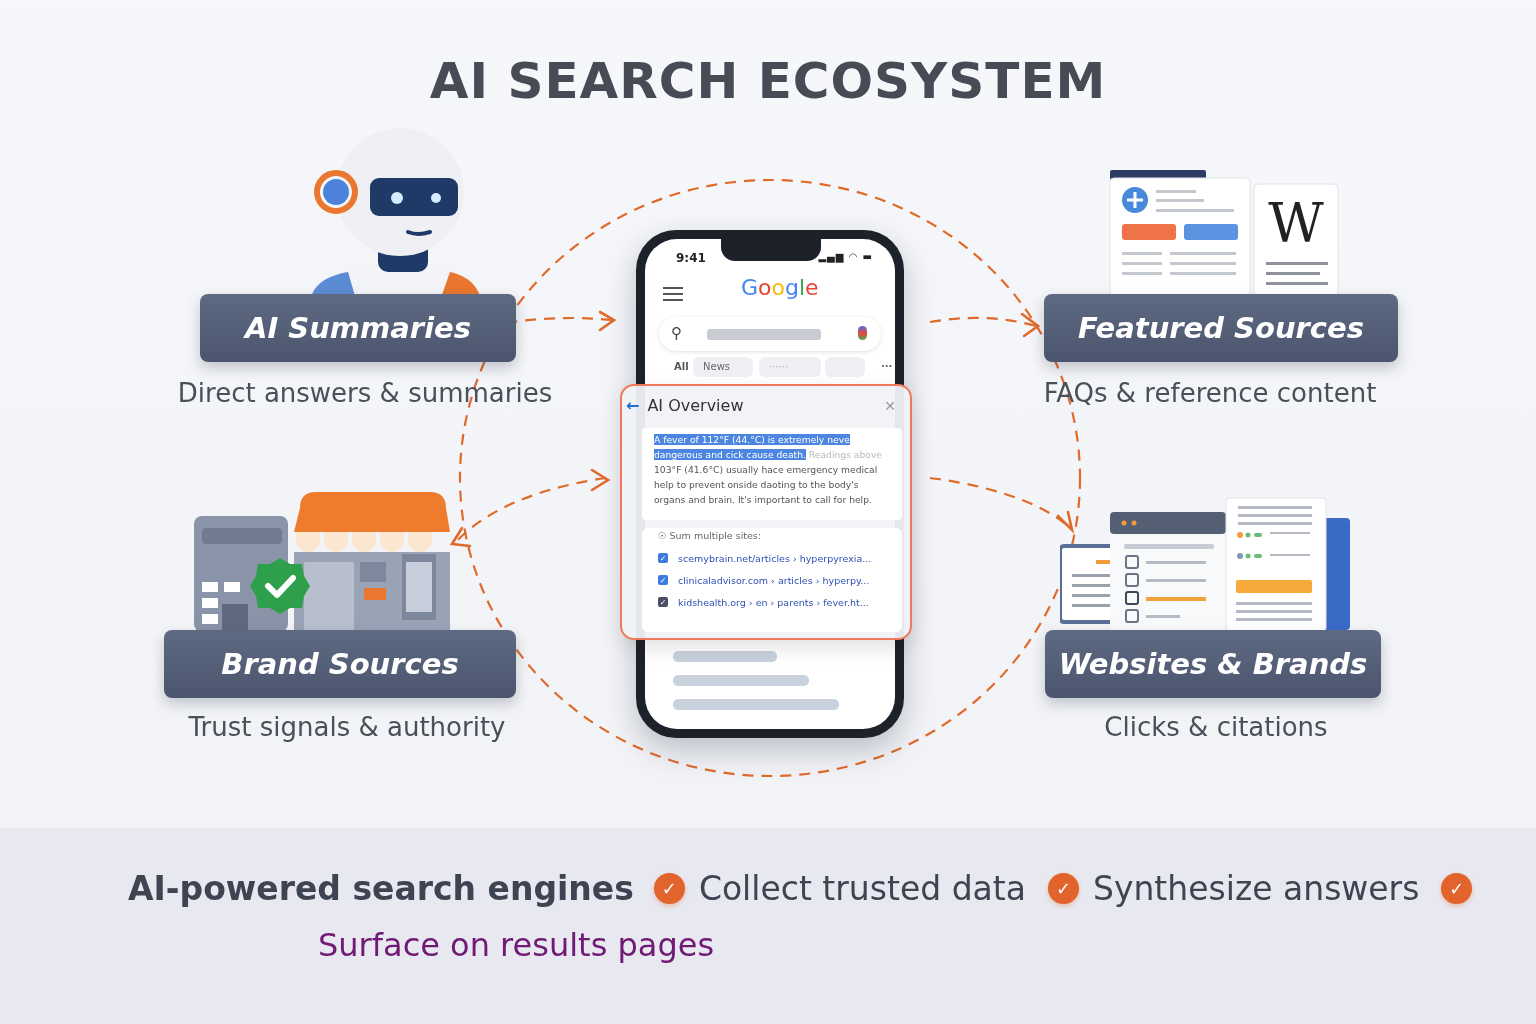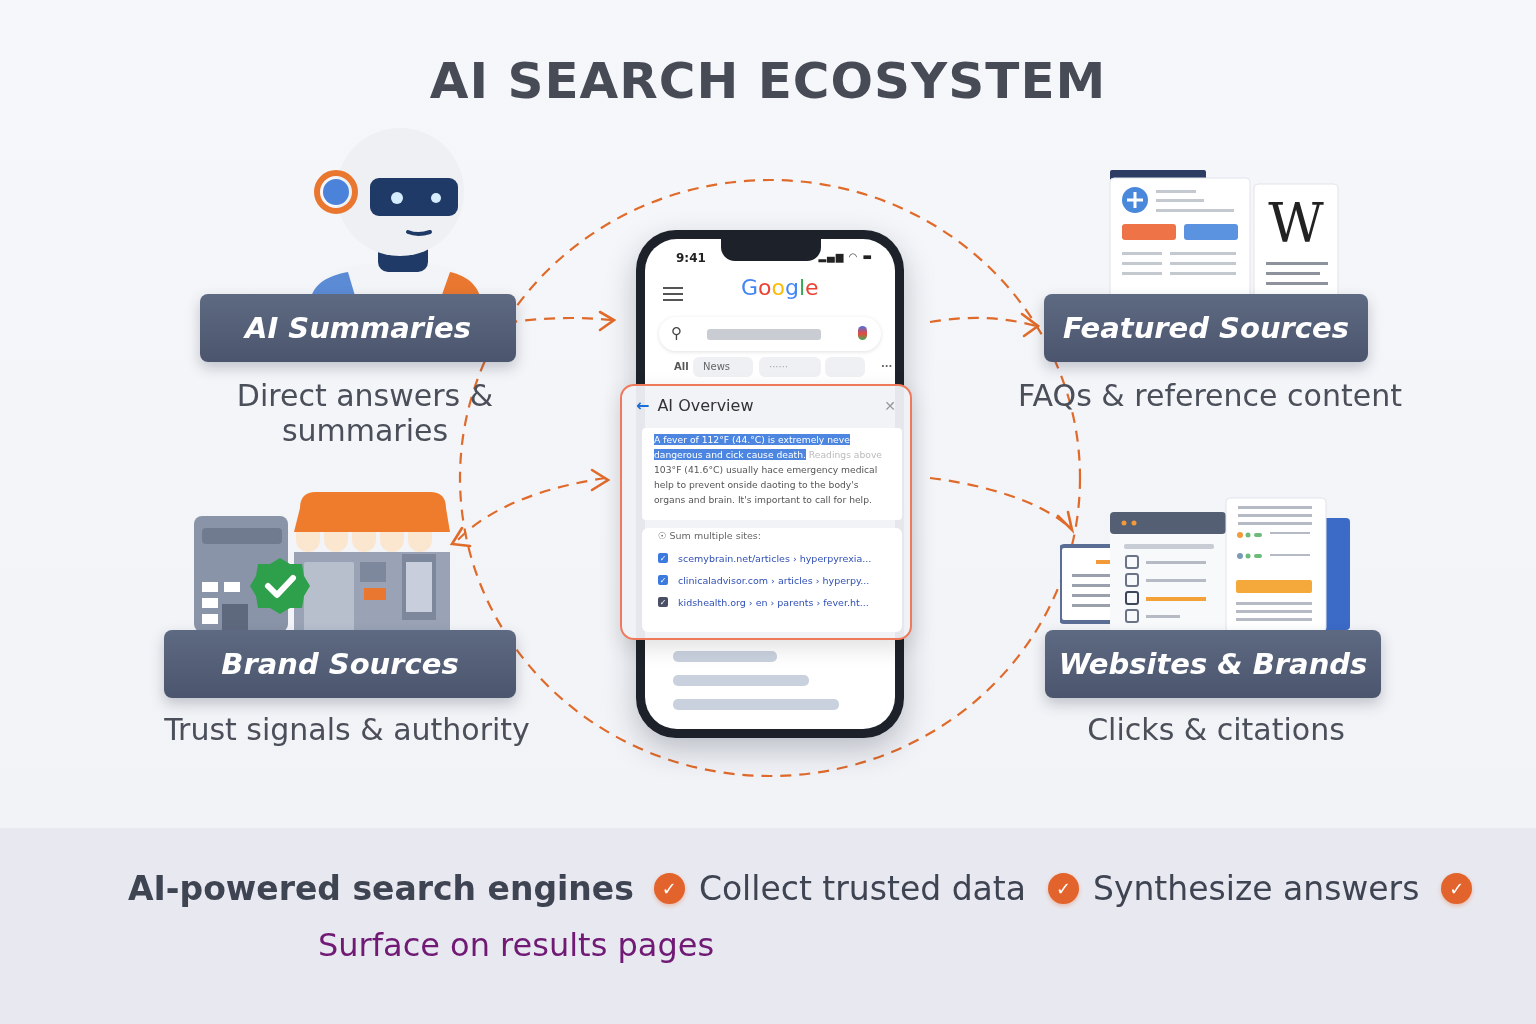--- a/index.html
+++ b/index.html
@@ -21,21 +21,21 @@
     position: absolute; height: 68px;
     background: linear-gradient(180deg, #5e6a82 0%, #4b566e 100%);
     border-radius: 8px;
     box-shadow: 0 6px 14px rgba(40,50,70,0.25);
     color: #ffffff; font-weight: bold; font-size: 29px;
     display: flex; align-items: center; justify-content: center;
     font-family: "DejaVu Sans", sans-serif;
     font-style: italic;
   }
   .node-sub {
-    position: absolute; font-size: 30px; color: #4a4f5a;
+    position: absolute; font-size: 26px; color: #4a4f5a;
     text-align: center; font-family: "DejaVu Sans", sans-serif;
   }
   
   .phone {
     position: absolute; left: 636px; top: 230px; width: 268px; height: 508px;
     background: #1d2129; border-radius: 40px; padding: 9px;
     box-shadow: 0 12px 30px rgba(20,30,50,0.25);
   }
   .phone-screen {
     width: 100%; height: 100%; background: #ffffff; border-radius: 32px;
@@ -59,21 +59,21 @@
   .search-bar .mic { position:absolute; right: 14px; top: 9px; width: 9px; height: 14px; border-radius: 5px; background: linear-gradient(180deg,#4e6ee0 0%,#e84a3c 55%,#3cae55 100%); }
   .tabs { position:absolute; left: 20px; top: 120px; right: 10px; height: 20px; font-size: 10px; }
   .tabs .t { position:absolute; top: 2px; color:#666; }
   .tabs .pill { position:absolute; top: -2px; height: 20px; border-radius: 6px; background:#eef0f3; }
   .ai-card {
     position: absolute; left: 620px; top: 384px; width: 292px; height: 256px;
     border: 2px solid #ee7a5b; border-radius: 14px;
     background: rgba(240,242,247,0.95);
     box-shadow: 0 8px 22px rgba(0,0,0,0.12);
   }
-  .ai-head { position:absolute; left: 14px; top: 10px; font-size: 16px; color:#333; }
+  .ai-head { position:absolute; left: 4px; top: 10px; font-size: 16px; color:#333; }
   .ai-head .back { color:#1a6fd8; font-weight:bold; margin-right:8px; }
   .ai-close { position:absolute; right: 14px; top: 12px; color:#999; font-size: 14px; }
   .ai-text {
     position:absolute; left: 20px; top: 42px; width: 260px; height: 92px;
     background:#fff; border-radius: 4px; padding: 4px 12px; font-size: 9.2px; line-height: 15px; color:#555;
   }
   .hl { background:#4d86e0; color:#fff; }
   .src-card {
     position:absolute; left: 20px; top: 142px; width: 260px; height: 104px;
     background:#fff; border-radius: 6px; padding: 2px 16px; font-size: 9.5px;
@@ -152,21 +152,21 @@
   <rect x="16" y="94" width="40" height="3" fill="#c4c8cf"></rect>
     <rect x="64" y="94" width="66" height="3" fill="#c4c8cf"></rect>
   <rect x="16" y="104" width="40" height="3" fill="#c4c8cf"></rect>
     <rect x="64" y="104" width="66" height="3" fill="#c4c8cf"></rect>
   <rect x="148" y="16" width="84" height="114" rx="4" fill="#ffffff" stroke="#e1e4ea"></rect>
   <text x="190" y="74" text-anchor="middle" font-family="DejaVu Serif, serif" font-size="54" fill="#222">W</text>
   <rect x="160" y="94" width="62" height="3" fill="#8d929c"></rect>
   <rect x="160" y="104" width="54" height="3" fill="#8d929c"></rect>
   <rect x="160" y="114" width="62" height="3" fill="#8d929c"></rect>
 </svg>
-<div class="node-label" style="left:1044px;top:294px;width:324px;">Featured Sources</div>
+<div class="node-label" style="left:1044px;top:294px;width:354px;">Featured Sources</div>
 <div class="node-sub" style="left:1010px;top:378px;width:400px;">FAQs &amp; reference content</div>
 
 <svg style="position:absolute;left:192px;top:492px;" width="264" height="140">
   <rect x="2" y="24" width="94" height="116" rx="8" fill="#8a94a8"></rect>
   <rect x="10" y="36" width="80" height="16" rx="4" fill="#717b90"></rect>
   <rect x="10" y="90" width="16" height="10" fill="#fff"></rect>
     <rect x="32" y="90" width="16" height="10" fill="#fff"></rect>
   <rect x="10" y="106" width="16" height="10" fill="#fff"></rect>
     <rect x="10" y="122" width="16" height="10" fill="#fff"></rect>
   <rect x="30" y="112" width="26" height="28" fill="#5f697e"></rect>

